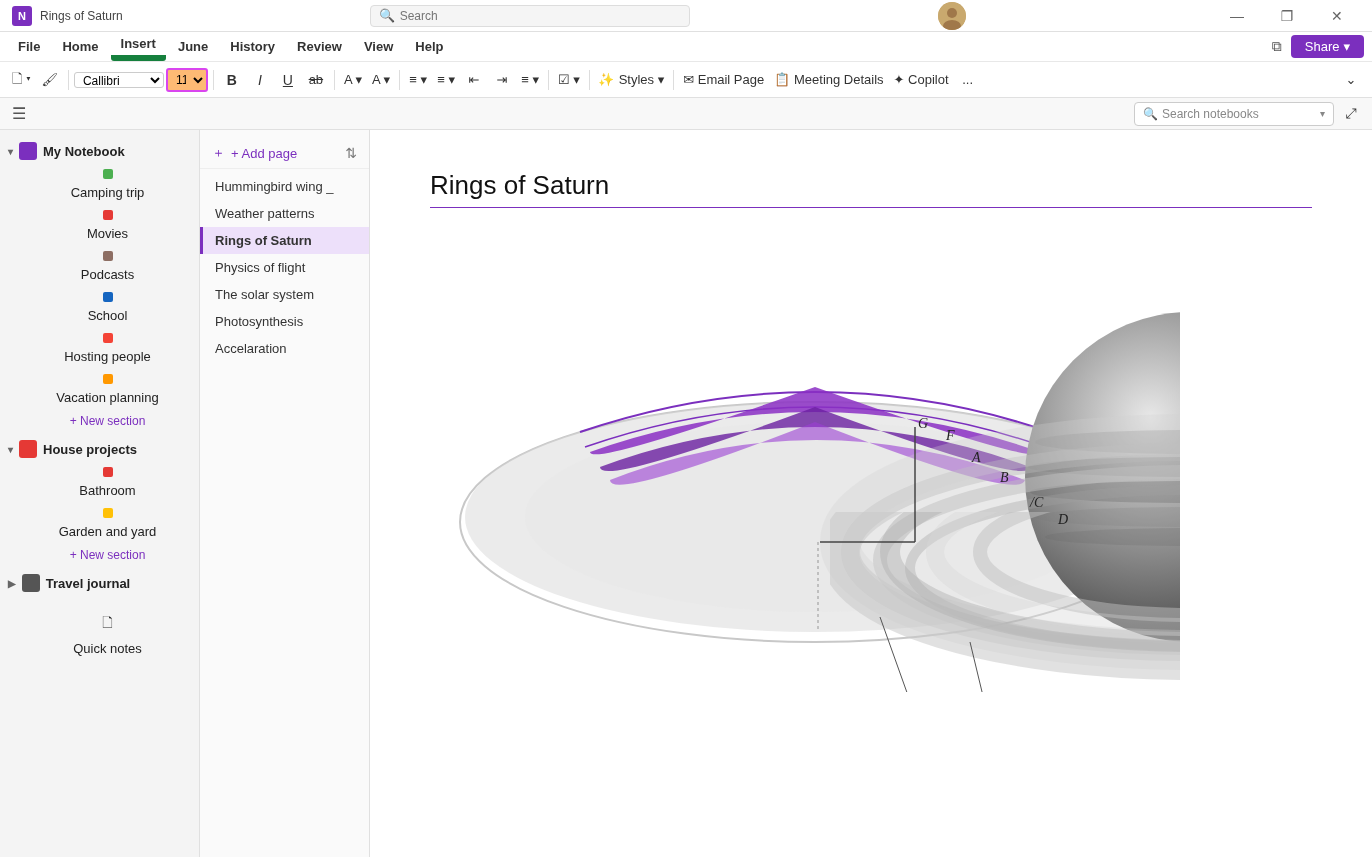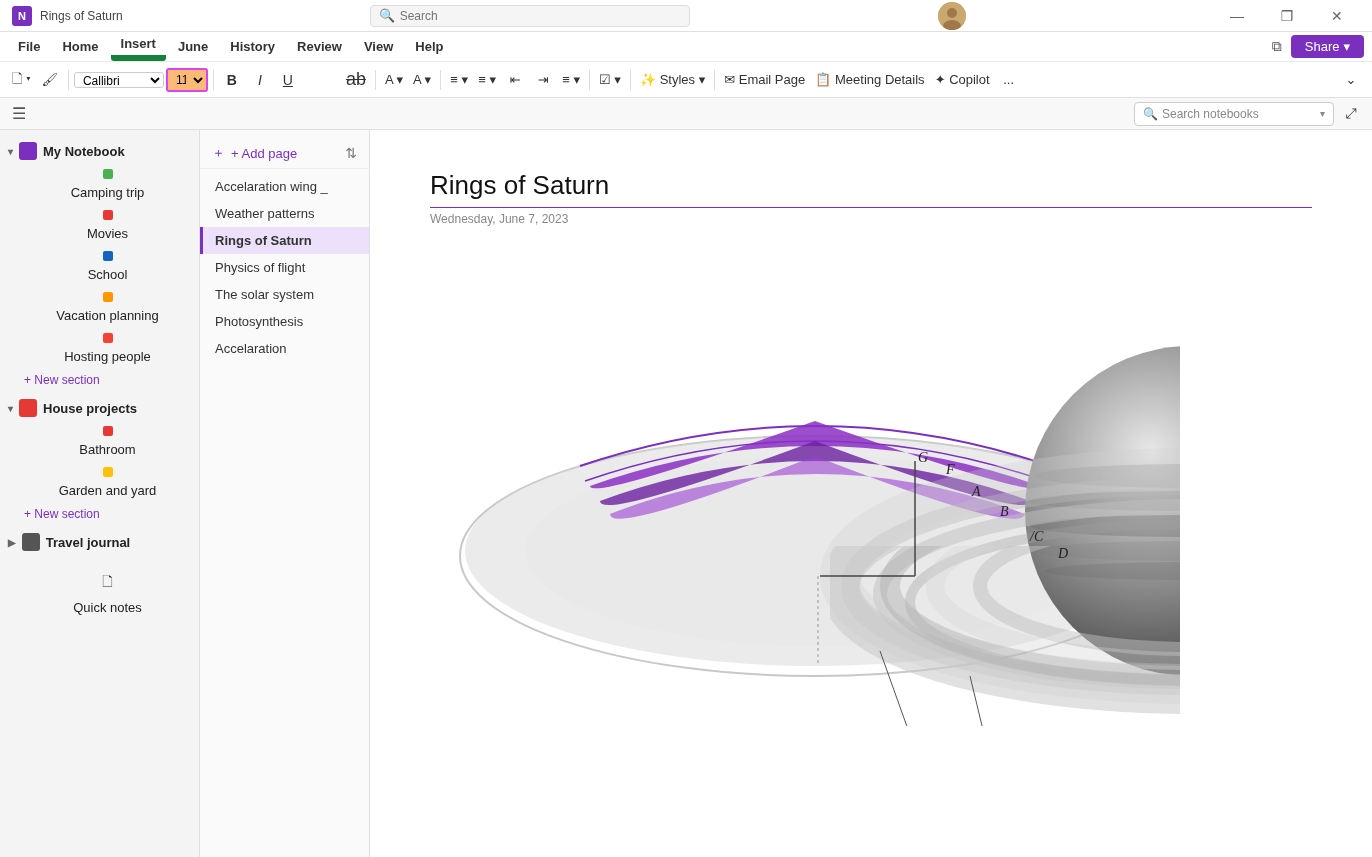--- a/index.html
+++ b/index.html
@@ -72,21 +72,21 @@
       height: 16px; border: 1px solid #ccc; border-radius: 3px; font-size: 12px; padding: 0 4px;
       background: white; cursor: pointer; min-width: 90px;
     }
     .font-size-select {
       height: 24px; border: 2px solid #d946ef; border-radius: 3px; font-size: 12px; padding: 0 4px;
       background: #fdba74; cursor: pointer; width: 42px;
     }
     .tb-bold { font-weight: bold; font-size: 14px; }
     .tb-italic { font-style: italic; font-size: 14px; }
     .tb-underline { text-decoration: underline; font-size: 14px; }
-    .tb-strike { text-decoration: line-through; font-size: 18px; margin-left: 39px; }
+    .tb-strike { text-decoration: line-through; font-size: 13px; }
     .tb-spacer { flex: 1; }
 
     
     #toolbar2 {
       display: flex; align-items: center; height: 32px;
       background: #f8f8f8; border-bottom: 1px solid #e0e0e0;
       padding: 0 8px; gap: 4px;
     }
     .hamburger { cursor: pointer; font-size: 16px; color: #555; padding: 0 4px; }
     #toolbar2 .spacer { flex: 1; }
@@ -116,21 +116,21 @@
     }
     .nb-icon { width: 18px; height: 18px; border-radius: 3px; flex-shrink: 0; }
     .nb-chevron { font-size: 10px; color: #666; }
     .nb-section {
       display: flex; align-items: center; padding: 5px 8px 5px 24px;
       cursor: pointer; font-size: 13px; gap: 6px; border-radius: 4px; flex-direction: column;
     }
     .section-dot { width: 10px; height: 10px; border-radius: 2px; flex-shrink: 0; }
     .nb-new-section {
       display: flex; align-items: center; padding: 4px 8px 4px 24px;
-      cursor: pointer; font-size: 12px; color: #7B2FBE; gap: 4px;
+      cursor: pointer; font-size: 12px; color: #7B2FBE; gap: 4px; justify-content: center;
     }
 
     
     #pages {
       width: 170px; min-width: 170px; background: #fafafa;
       border-right: 1px solid #e0e0e0; overflow-y: auto; padding: 8px 0;
     }
     .page-add-btn {
       display: flex; align-items: center; gap: 6px; padding: 6px 12px;
       cursor: pointer; font-size: 13px; color: #7B2FBE; border-bottom: 1px solid #eee;
@@ -260,30 +260,34 @@
       </div>
       <div class="nb-section">
         <div class="section-dot" style="background:#4CAF50;"></div>
         <span>Camping trip</span>
       </div>
       <div class="nb-section">
         <div class="section-dot" style="background:#E53935;"></div>
         <span>Movies</span>
       </div>
       <div class="nb-section">
+        <div class="section-dot" style="background:#8D6E63;"></div>
+        <span>Podcasts</span>
+      </div>
+      <div class="nb-section">
         <div class="section-dot" style="background:#1565C0;"></div>
         <span>School</span>
       </div>
       <div class="nb-section">
+        <div class="section-dot" style="background:#F44336;"></div>
+        <span>Hosting people</span>
+      </div>
+      <div class="nb-section">
         <div class="section-dot" style="background:#FF9800;"></div>
         <span>Vacation planning</span>
-      </div>
-      <div class="nb-section">
-        <div class="section-dot" style="background:#F44336;"></div>
-        <span>Hosting people</span>
       </div>
       <div class="nb-new-section">
         <span>+ New section</span>
       </div>
     </div>
 
     <div class="nb-group">
       <div class="nb-header">
         <span class="nb-chevron">▾</span>
         <div class="nb-icon" style="background:#E53935;"></div>
@@ -317,33 +321,32 @@
       </div>
     </div>
   </div>
 
   <div id="pages">
     <div class="page-add-btn">
       <span>＋</span>
       <span>+ Add page</span>
       <span class="page-sort-btn">⇅</span>
     </div>
-    <div class="page-item">Accelaration wing _</div>
+    <div class="page-item">Hummingbird wing _</div>
     <div class="page-item">Weather patterns</div>
     <div class="page-item active">Rings of Saturn</div>
     <div class="page-item">Physics of flight</div>
     <div class="page-item">The solar system</div>
     <div class="page-item">Photosynthesis</div>
     <div class="page-item">Accelaration</div>
   </div>
 
   <div id="content">
     <div style="position:relative;">
       <div class="page-title">Rings of Saturn</div>
-      <div class="page-date">Wednesday, June 7, 2023</div>
 
       <div class="page-body">
         <svg class="saturn-svg" viewBox="0 0 750 480" xmlns="http://www.w3.org/2000/svg">
 
           <ellipse cx="385" cy="310" rx="355" ry="120" fill="none" stroke="#c8c8c8" stroke-width="2"></ellipse>
 
           <ellipse cx="385" cy="305" rx="350" ry="115" fill="#d8d8d8" opacity="0.5"></ellipse>
           <ellipse cx="385" cy="305" rx="290" ry="95" fill="#e8e8e8" opacity="0.7"></ellipse>
 
           <path d="M 150,220 Q 385,140 620,220" fill="none" stroke="#7B2FBE" stroke-width="2"></path>

